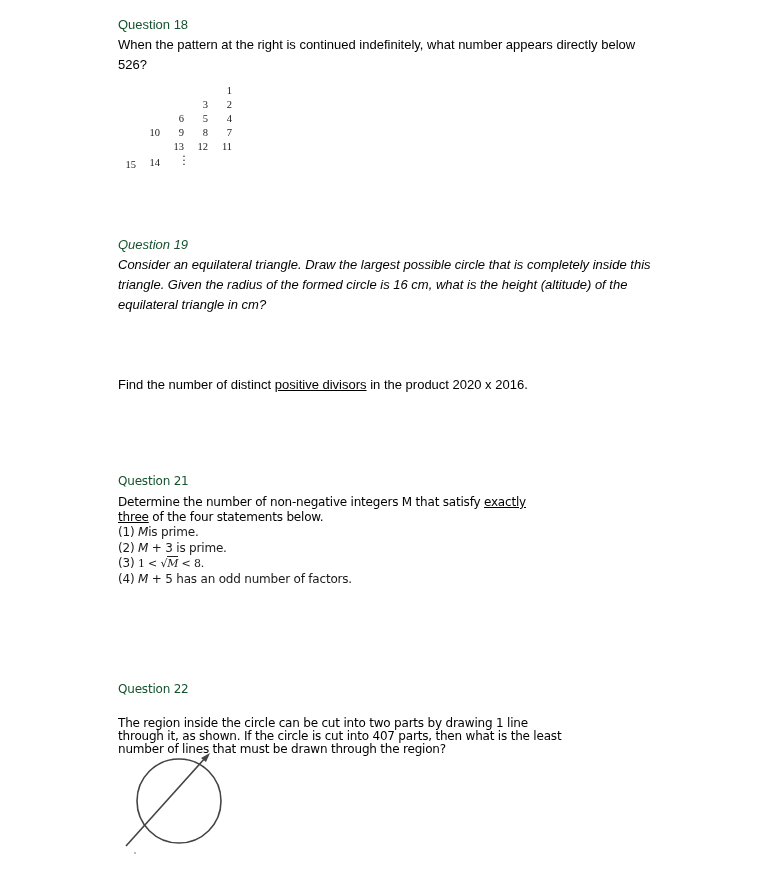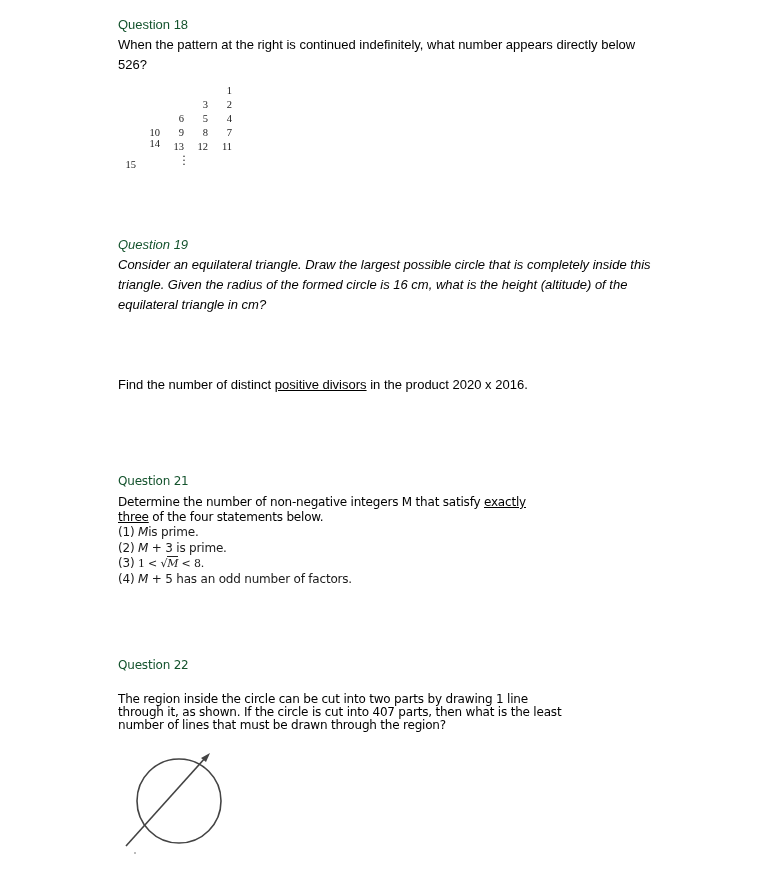--- a/index.html
+++ b/index.html
@@ -80,20 +80,21 @@
     .mi { font-style: italic; }
     .math { font-family: "DejaVu Serif", serif; font-size: 11px; }
     .sqrt { border-top: 1px solid #222; padding-top: 0; }
 
     
     #q22 { top: 655px; width: 450px; }
     #q22 .q-title, #q22 .q-text {
       font-family: "DejaVu Sans", sans-serif;
       font-size: 12px;
       letter-spacing: -0.2px;
+      margin-top: 24px;
     }
     #q22 .q-text { line-height: 13px; margin-top: 18px; }
 
     #circle-figure {
       position: absolute;
       left: 118px;
       top: 748px;
       width: 110px;
       height: 110px;
     }
@@ -116,21 +117,21 @@
   <span class="tri-cell" style="left:42px; top:28px;">6</span>
   <span class="tri-cell" style="left:66px; top:28px;">5</span>
   <span class="tri-cell" style="left:90px; top:28px;">4</span>
 
   <span class="tri-cell" style="left:18px; top:42px;">10</span>
   <span class="tri-cell" style="left:42px; top:42px;">9</span>
   <span class="tri-cell" style="left:66px; top:42px;">8</span>
   <span class="tri-cell" style="left:90px; top:42px;">7</span>
 
   <span class="tri-cell" style="left:-6px; top:56px;margin-top:18px;">15</span>
-  <span class="tri-cell" style="left:18px; top:53px;">14</span>
+  <span class="tri-cell" style="left:18px; top:72px;">14</span>
   <span class="tri-cell" style="left:42px; top:56px;">13</span>
   <span class="tri-cell" style="left:66px; top:56px;">12</span>
   <span class="tri-cell" style="left:90px; top:56px;">11</span>
 
   <span class="tri-dots">·<br>·<br>·</span>
 </div>
 
 <div class="q-block" id="q19">
   <div class="q-title">Question 19</div>
   <div class="q-text">Consider an equilateral triangle. Draw the largest possible circle that is completely inside this triangle. Given the radius of the formed circle is 16 cm, what is the height (altitude) of the equilateral triangle in cm?</div>

